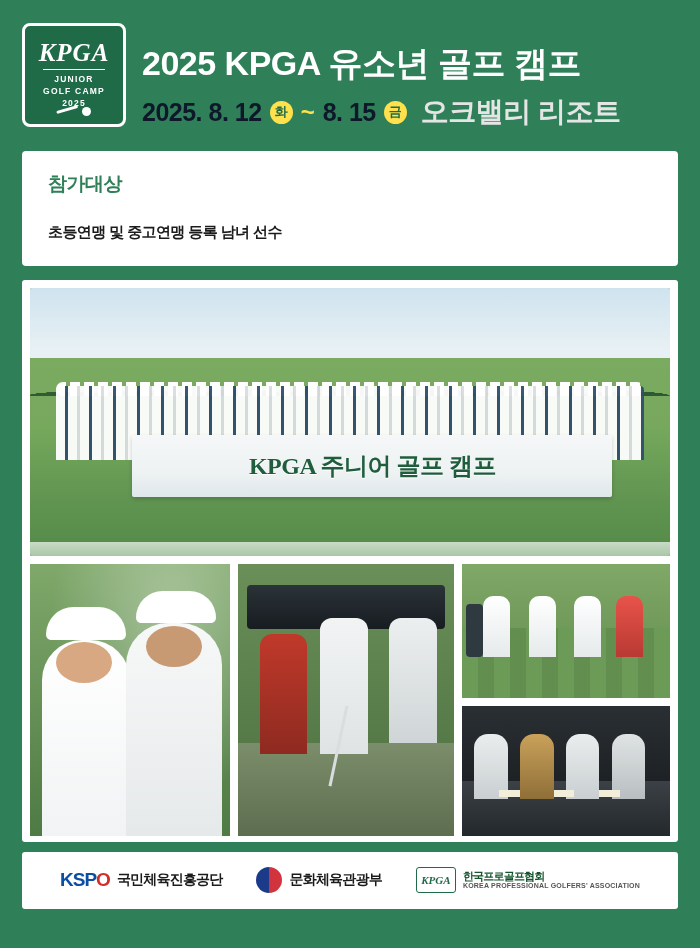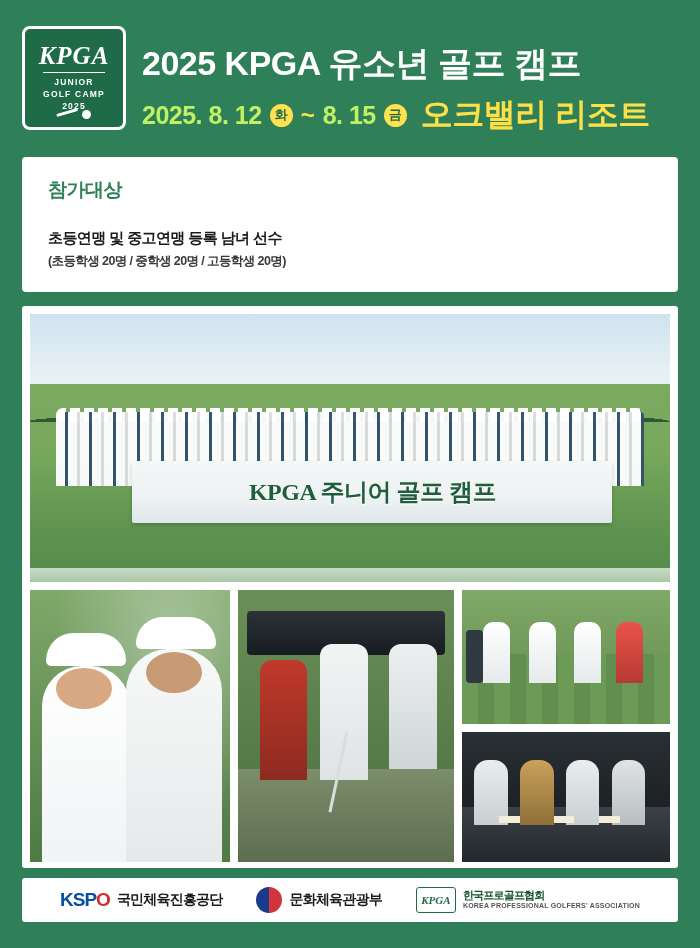--- a/index.html
+++ b/index.html
@@ -70,38 +70,38 @@
     white-space: nowrap;
   }
   .date-row {
     margin-top: 10px;
     display: flex;
     align-items: center;
     gap: 8px;
     white-space: nowrap;
   }
   .date-text {
-    color: #bef264;
+    color: #0f172a;
     font-size: 25px;
     font-weight: bold;
     letter-spacing: -0.5px;
   }
   .day-chip {
     display: inline-flex; align-items: center; justify-content: center;
     width: 23px; height: 23px;
     border-radius: 50%;
     background: #ffe14d;
     color: #1f6b48;
     font-size: 13px;
     font-weight: bold;
     vertical-align: middle;
   }
   .tilde { color: #ffe14d; font-size: 24px; font-weight: bold; }
   .venue {
-    color: #fde047; font-size: 32px; font-weight: bold; letter-spacing: -0.5px;
+    color: #e5e5e5; font-size: 28px; font-weight: bold; letter-spacing: -0.5px;
     margin-left: 6px;
   }
 
   
   .info-card {
     margin: 8px 22px 0 22px;
     background: #ffffff;
     border-radius: 4px;
     padding: 20px 26px 22px 26px;
     display: flex;
@@ -261,21 +261,21 @@
   .g4 .k1 { left:6%; } .g4 .k2 { left:28%; background: linear-gradient(#c9a15a,#8f6f38); }
   .g4 .k3 { left:50%; } .g4 .k4 { left:72%; background: linear-gradient(#dfe3e4,#b9bfc1); }
   .g4 .paper { position:absolute; bottom:30%; width:10%; height:5%; background:#f3eeda; }
   .g4 .p-a { left:18%; } .g4 .p-b { left:44%; } .g4 .p-c { left:66%; }
 
   
   .sponsors {
     margin: 10px 22px 0 22px;
     background: #ffffff;
     border-radius: 3px;
-    height: 44px;
+    height: 57px;
     display: flex;
     align-items: center;
     justify-content: center;
     gap: 34px;
   }
   .sp { display: flex; align-items: center; gap: 7px; }
   .sp-ks {
     color: #0b4ea2; font-weight: bold; font-size: 19px;
     font-family: "Liberation Sans", sans-serif; letter-spacing: -1px;
   }
@@ -325,21 +325,20 @@
         <span class="day-chip">금</span>
         <span class="venue">오크밸리 리조트</span>
       </div>
     </div>
   </div>
 
   <div class="info-card">
     <div class="info-col left">
       <div class="info-h">참가대상</div>
       <div class="info-line">초등연맹 및 중고연맹 등록 남녀 선수</div>
-      <div class="info-sub">(초등학생 20명 / 중학생 20명 / 고등학생 20명)</div>
     </div>
   </div>
 
   <div class="photos">
 
     <div class="photo hero">
       <div class="sky"></div>
       <div class="treeline"></div>
       <div class="fairway"></div>
       <div class="caps"></div>

